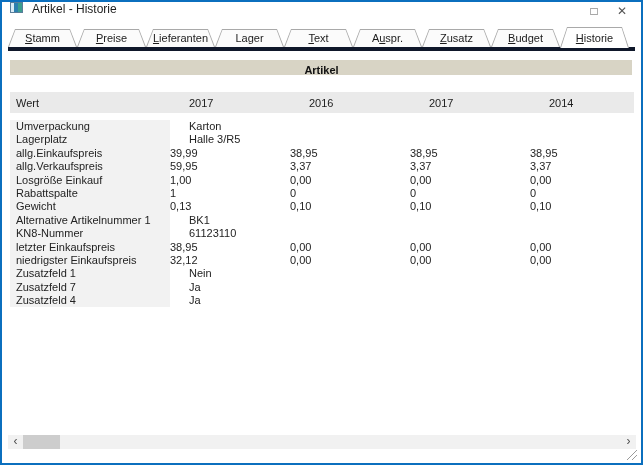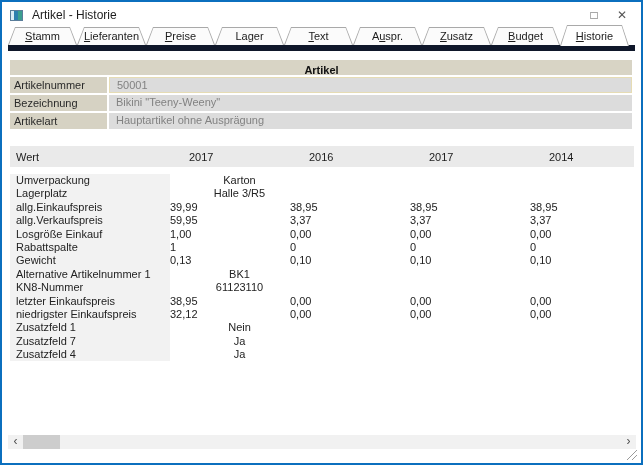--- a/index.html
+++ b/index.html
@@ -6,38 +6,38 @@
   html,body { background:#e8e8e8; }
   body { font-family:"Liberation Sans", sans-serif; }
 
   .window {
     position:relative; width:643px; height:465px;
     background:#ffffff; border:2px solid #0b6fbe;
     overflow:hidden;
   }
 
   
-  .titlebar { height:26px; display:flex; align-items:center; padding:0 8px; background:#ffffff; }
+  .titlebar { height:26px; display:flex; align-items:flex-start; padding:0 8px; background:#ffffff; }
   .title-icon {
     width:13px; height:11px; margin-right:9px;
     border:1px solid #5a7d9a;
     background:linear-gradient(90deg,#d9ebf5 0 30%, #2d7fae 30% 65%, #3b9e8f 65% 100%);
   }
   .title-text { font-size:12px; color:#1d1d1d; }
   .win-buttons { margin-left:auto; display:flex; gap:6px; }
   .win-btn {
     width:22px; height:18px; text-align:center; line-height:18px;
     font-size:12px; color:#565656; cursor:default;
   }
 
   
   .tabstrip {
     position:relative; height:21px; margin:2px 6px 0 6px;
     display:flex; align-items:flex-end;
-    border-bottom:6px solid #0f172a;
+    border-bottom:4px solid #0f172a;
   }
   .tab {
     position:relative; flex:0 0 69px; height:18px;
     background:#a9a9a9;
     clip-path:polygon(7px 0, calc(100% - 7px) 0, 100% 100%, 0 100%);
     margin-right:0px; cursor:default;
   }
   .tab-inner {
     position:absolute; left:1px; right:1px; top:1px; bottom:0;
     background:#fbfbfb;
@@ -72,21 +72,21 @@
   .grid-inner { width:640px; }
   .grid-header {
     display:flex; height:21px; background:#eaeaea;
     font-size:11px; color:#1c1c1c; align-items:center; margin-bottom:7px;
   }
   .gh-label { flex:0 0 160px; padding-left:6px; }
   .gh-year  { flex:0 0 120px; padding-left:19px; }
   .grid-row { display:flex; height:13.4px; font-size:11px; line-height:13.4px; color:#232323; }
   .gr-label { flex:0 0 160px; background:#f2f2f2; padding-left:6px; white-space:nowrap; }
   .gr-cell  { flex:0 0 120px; white-space:nowrap; }
-  .grid-row.align-left  .gr-cell { text-align:center;  padding-left:19px; }
+  .grid-row.align-left  .gr-cell { text-align:left;  padding-left:19px; }
   .grid-row.align-right .gr-cell { text-align:left; padding-right:1px; }
 
   
   .hscroll {
     position:absolute; left:6px; top:433px; width:628px; height:14px;
     background:#f1f1f1; display:flex; align-items:center;
   }
   .scroll-arrow {
     width:15px; height:14px; text-align:center; line-height:13px;
     color:#4f4f4f; font-size:12px; flex:0 0 15px; cursor:default;
@@ -107,24 +107,24 @@
       <div class="win-btn">□</div>
       <div class="win-btn">✕</div>
     </div>
   </div>
 
   <div class="tabstrip" id="tabstrip">
       <div class="tab">
         <div class="tab-inner"><u>S</u>tamm</div>
       </div>
       <div class="tab">
+        <div class="tab-inner"><u>P</u>reise</div>
+      </div>
+      <div class="tab">
         <div class="tab-inner"><u>L</u>ieferanten</div>
-      </div>
-      <div class="tab">
-        <div class="tab-inner"><u>P</u>reise</div>
       </div>
       <div class="tab">
         <div class="tab-inner">La<u>g</u>er</div>
       </div>
       <div class="tab">
         <div class="tab-inner"><u>T</u>ext</div>
       </div>
       <div class="tab">
         <div class="tab-inner">A<u>u</u>spr.</div>
       </div>
@@ -142,34 +142,20 @@
   <div class="section-header">
     <svg width="14" height="14" viewBox="0 0 14 14">
       <circle cx="4.2" cy="4.2" r="3.6" fill="#e23a2e"></circle>
       <circle cx="10" cy="4.4" r="3.6" fill="#3fae49"></circle>
       <circle cx="7" cy="9.6" r="3.6" fill="#f5c51b"></circle>
       <circle cx="3.2" cy="3.2" r="1" fill="#ffffff" opacity="0.7"></circle>
     </svg>
     <span>Artikel</span>
   </div>
 
-  <div id="form-rows">
-      <div class="form-row focused">
-        <div class="form-label">Artikelnummer</div>
-        <div class="form-value">50001</div>
-      </div>
-      <div class="form-row">
-        <div class="form-label">Bezeichnung</div>
-        <div class="form-value">Bikini "Teeny-Weeny"</div>
-      </div>
-      <div class="form-row">
-        <div class="form-label">Artikelart</div>
-        <div class="form-value">Hauptartikel ohne Ausprägung</div>
-      </div>
-    </div>
 
   <div class="grid-wrap">
     <div class="grid-inner">
       <div class="grid-header" id="grid-header">
         <div class="gh-label">Wert</div>
       <div class="gh-year">2017</div>
           <div class="gh-year">2016</div>
           <div class="gh-year">2017</div>
           <div class="gh-year">2014</div>
         </div>

